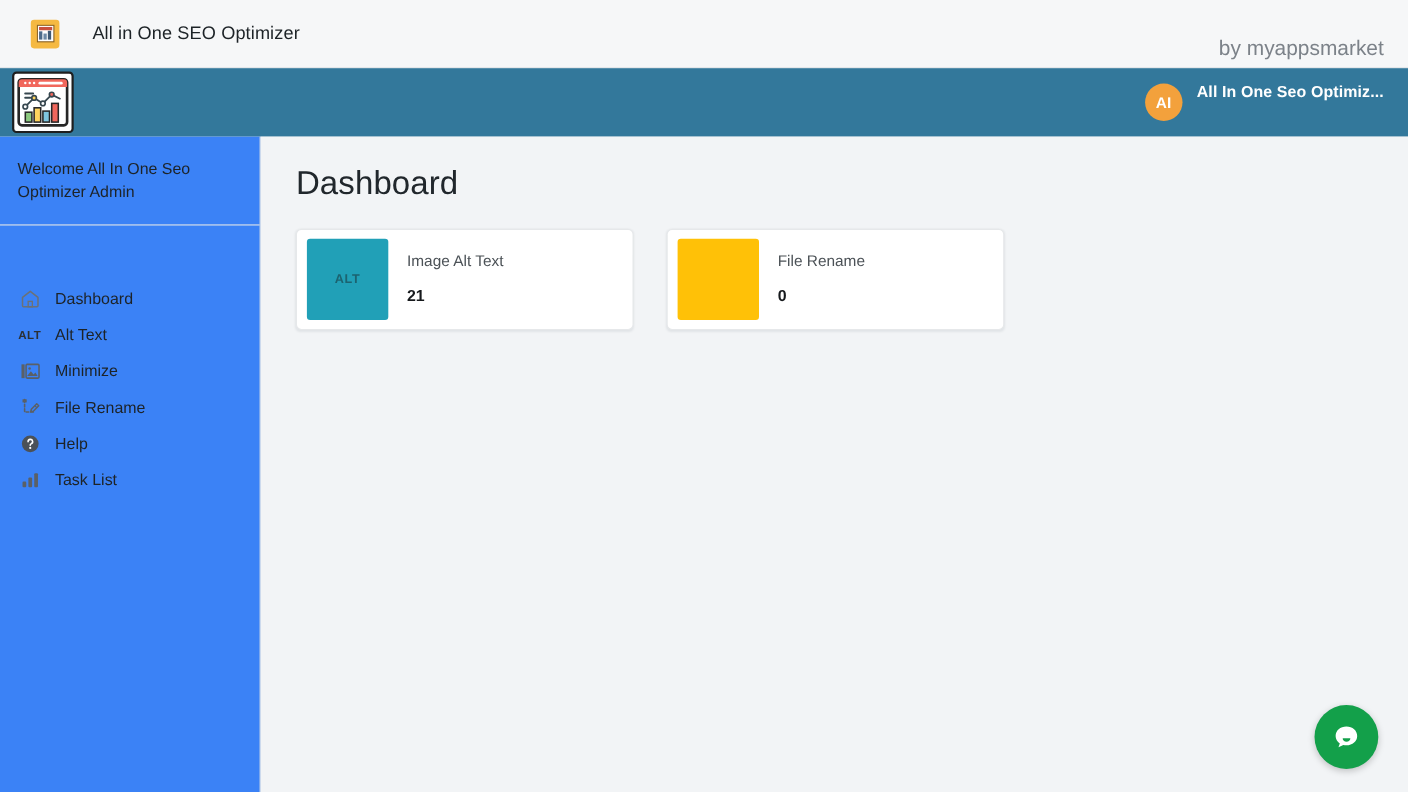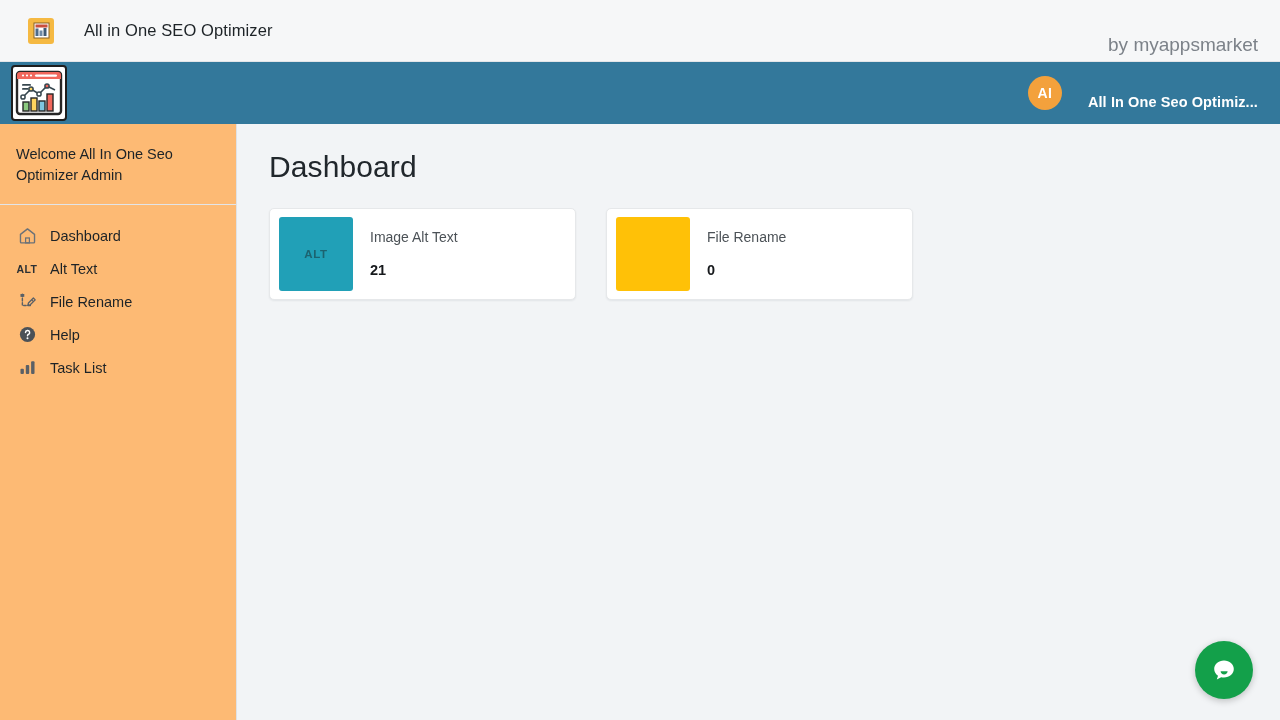--- a/index.html
+++ b/index.html
@@ -50,43 +50,43 @@
   .brand-tile {
     width: 56px; height: 56px;
     background: #ffffff;
     border: 2px solid #1e1e1e;
     border-radius: 4px;
     display: flex; align-items: center; justify-content: center;
     overflow: hidden;
   }
   .header-user {
     margin-left: auto;
-    display: flex; align-items: flex-end; gap: 26px;
+    display: flex; align-items: flex-start; gap: 13px;
     padding-right: 4px;
   }
   .avatar {
     width: 34px; height: 34px; border-radius: 50%;
     background: #f3a13c; color: #ffffff;
     font-size: 14px; font-weight: 600; letter-spacing: .3px;
     display: flex; align-items: center; justify-content: center;
   }
   .header-username {
     color: #ffffff; font-size: 14.5px; font-weight: 700;
     letter-spacing: .1px; white-space: nowrap;
   }
 
   
   .shell { display: flex; height: calc(720px - 124px); }
 
   
   .sidebar {
     width: 237px; flex: 0 0 237px;
-    background: #fdba74;
+    background: #3b82f6;
     border-right: 1px solid #dfe2e6;
-    display: flex; flex-direction: column;
+    display: flex; flex-direction: column; gap: 36px;
   }
   .welcome {
     padding: 20px 28px 18px 16px;
     font-size: 14.5px; line-height: 1.45; color: #1d2327;
     border-bottom: 1px solid #e2e5e8;
   }
   .nav { padding-top: 14px; }
   .nav-item {
     display: flex; align-items: center; gap: 12px;
     height: 33px; padding: 0 16px;
@@ -217,20 +217,31 @@
           </svg>
         </span>
         <span class="nav-label">Dashboard</span>
       </div>
 
       <div class="nav-item">
         <span class="nav-icon alt-badge">ALT</span>
         <span class="nav-label">Alt Text</span>
       </div>
 
+      <div class="nav-item">
+        <span class="nav-icon">
+          <svg width="19" height="19" viewBox="0 0 20 20" aria-hidden="true">
+            <rect x="1.6" y="3.4" width="3" height="13.2" fill="#5a6066"></rect>
+            <rect x="6" y="3.4" width="12.4" height="13.2" rx="1" fill="none" stroke="#5a6066" stroke-width="1.5"></rect>
+            <circle cx="9.4" cy="7.3" r="1.2" fill="#5a6066"></circle>
+            <path d="M7 14.6 10.6 10l2.6 3 1.7-1.9 2.2 3.5z" fill="#5a6066"></path>
+          </svg>
+        </span>
+        <span class="nav-label">Minimize</span>
+      </div>
 
       <div class="nav-item">
         <span class="nav-icon">
           <svg width="19" height="19" viewBox="0 0 20 20" aria-hidden="true">
             <path d="M4.6 2.4v11.8h9" fill="none" stroke="#5a6066" stroke-width="1.5" stroke-dasharray="2.6 1.8" stroke-linecap="round"></path>
             <rect x="2.6" y="2.1" width="4" height="3" fill="#5a6066"></rect>
             <path d="m11 11.6 5.2-5.2 1.9 1.9-5.2 5.2-2.5.6z" fill="none" stroke="#5a6066" stroke-width="1.4" stroke-linejoin="round"></path>
             <path d="m14.4 8.2 1.9 1.9" stroke="#5a6066" stroke-width="1.2"></path>
           </svg>
         </span>

